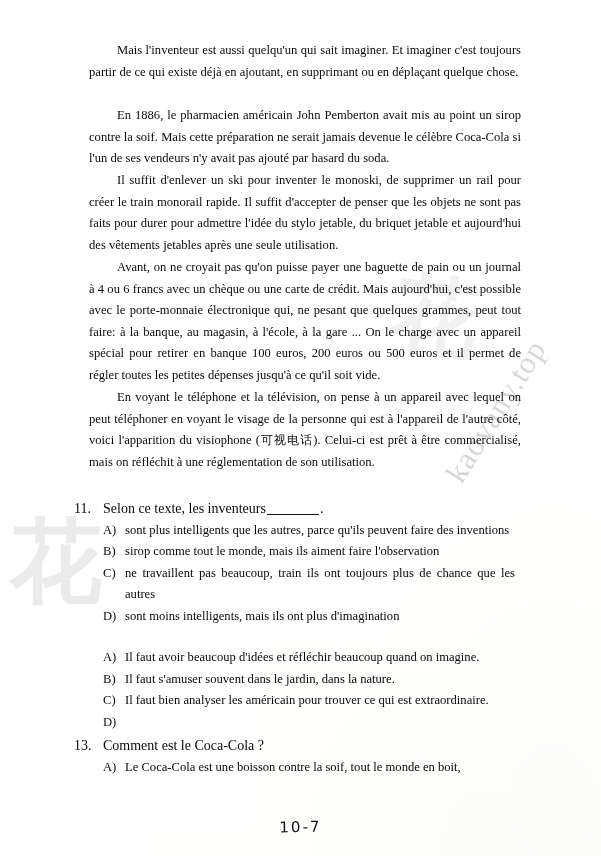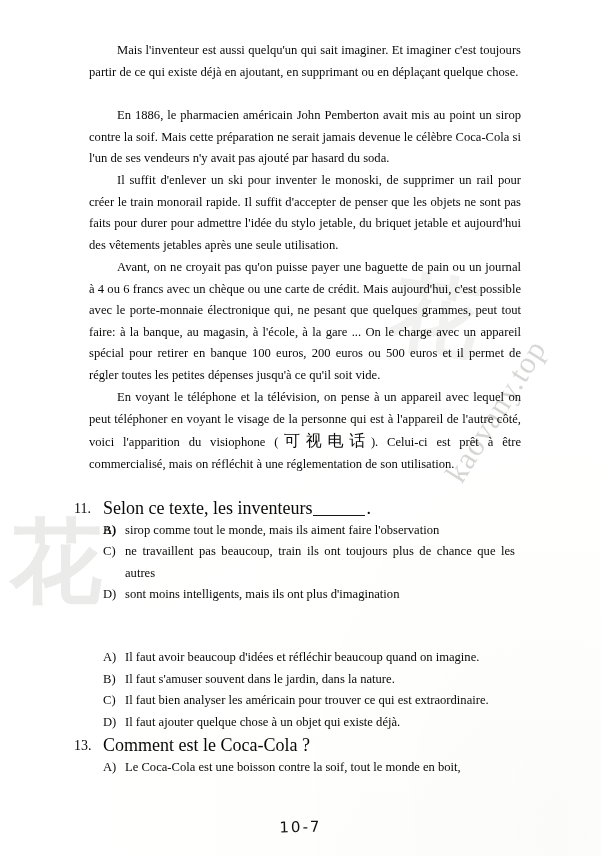--- a/index.html
+++ b/index.html
@@ -68,42 +68,42 @@
     font-size: 12.6px;
     line-height: 21.6px;
     text-align: justify;
     text-indent: 28px;
     color: #0d0d0d;
     text-rendering: optimizeLegibility;
     margin-left: 6px;
   }
   .cjk-inline {
     font-family: "DejaVu Sans", sans-serif;
-    font-size: 16px;
+    font-size: 12px;
   }
 
   
   .q-block { position: absolute; left: 0; width: 601px; }
   .q-row {
     position: relative;
     font-size: 12.6px;
     line-height: 21.6px;
     color: #0d0d0d;
   }
   .q-num {
     position: absolute;
     left: 74px;
     width: 26px;
     text-align: left;
     font-size: 14px;
   }
   .q-stem {
     margin-left: 103px;
     width: 412px;
-    font-size: 18px;
+    font-size: 14px;
     line-height: 21.6px;
   }
   .opt {
     position: relative;
     font-size: 12.6px;
     line-height: 21.6px;
     color: #0d0d0d;
   }
   .opt-letter {
     position: absolute;
@@ -159,20 +159,21 @@
 
     <div class="para" style="top:387px;"><span>En voyant le téléphone et la télévision, on pense à un appareil avec lequel on peut téléphoner en voyant le visage de la personne qui est à l'appareil de l'autre côté, voici l'apparition du visiophone (</span><span class="cjk-inline">可视电话</span><span>). Celui-ci est prêt à être commercialisé, mais on réfléchit à une réglementation de son utilisation.</span></div>
 
     <div class="q-block" style="top:498px;">
       <div class="q-row">
         <span class="q-num">11.</span>
         <div class="q-stem"><span>Selon ce texte, les inventeurs</span><span class="blank-line"></span><span>.</span></div>
       </div>
       <div class="opt">
         <span class="opt-letter">A)</span>
+        <div class="opt-text">sont plus intelligents que les autres, parce qu'ils peuvent faire des inventions</div>
       </div>
       <div class="opt">
         <span class="opt-letter">B)</span>
         <div class="opt-text nojust">sirop comme tout le monde, mais ils aiment faire l'observation</div>
       </div>
       <div class="opt">
         <span class="opt-letter">C)</span>
         <div class="opt-text">ne travaillent pas beaucoup, train ils ont toujours plus de chance que les autres</div>
       </div>
       <div class="opt">
@@ -189,21 +190,20 @@
       <div class="opt">
         <span class="opt-letter">B)</span>
         <div class="opt-text nojust">Il faut s'amuser souvent dans le jardin, dans la nature.</div>
       </div>
       <div class="opt">
         <span class="opt-letter">C)</span>
         <div class="opt-text">Il faut bien analyser les américain pour trouver ce qui est extraordinaire.</div>
       </div>
       <div class="opt">
         <span class="opt-letter">D)</span>
-        <div class="opt-text nojust">Il faut ajouter quelque chose à un objet qui existe déjà.</div>
       </div>
     </div>
 
     <div class="q-block" style="top:735px;">
       <div class="q-row">
         <span class="q-num">13.</span>
         <div class="q-stem">Comment est le Coca-Cola ?</div>
       </div>
       <div class="opt">
         <span class="opt-letter">A)</span>

